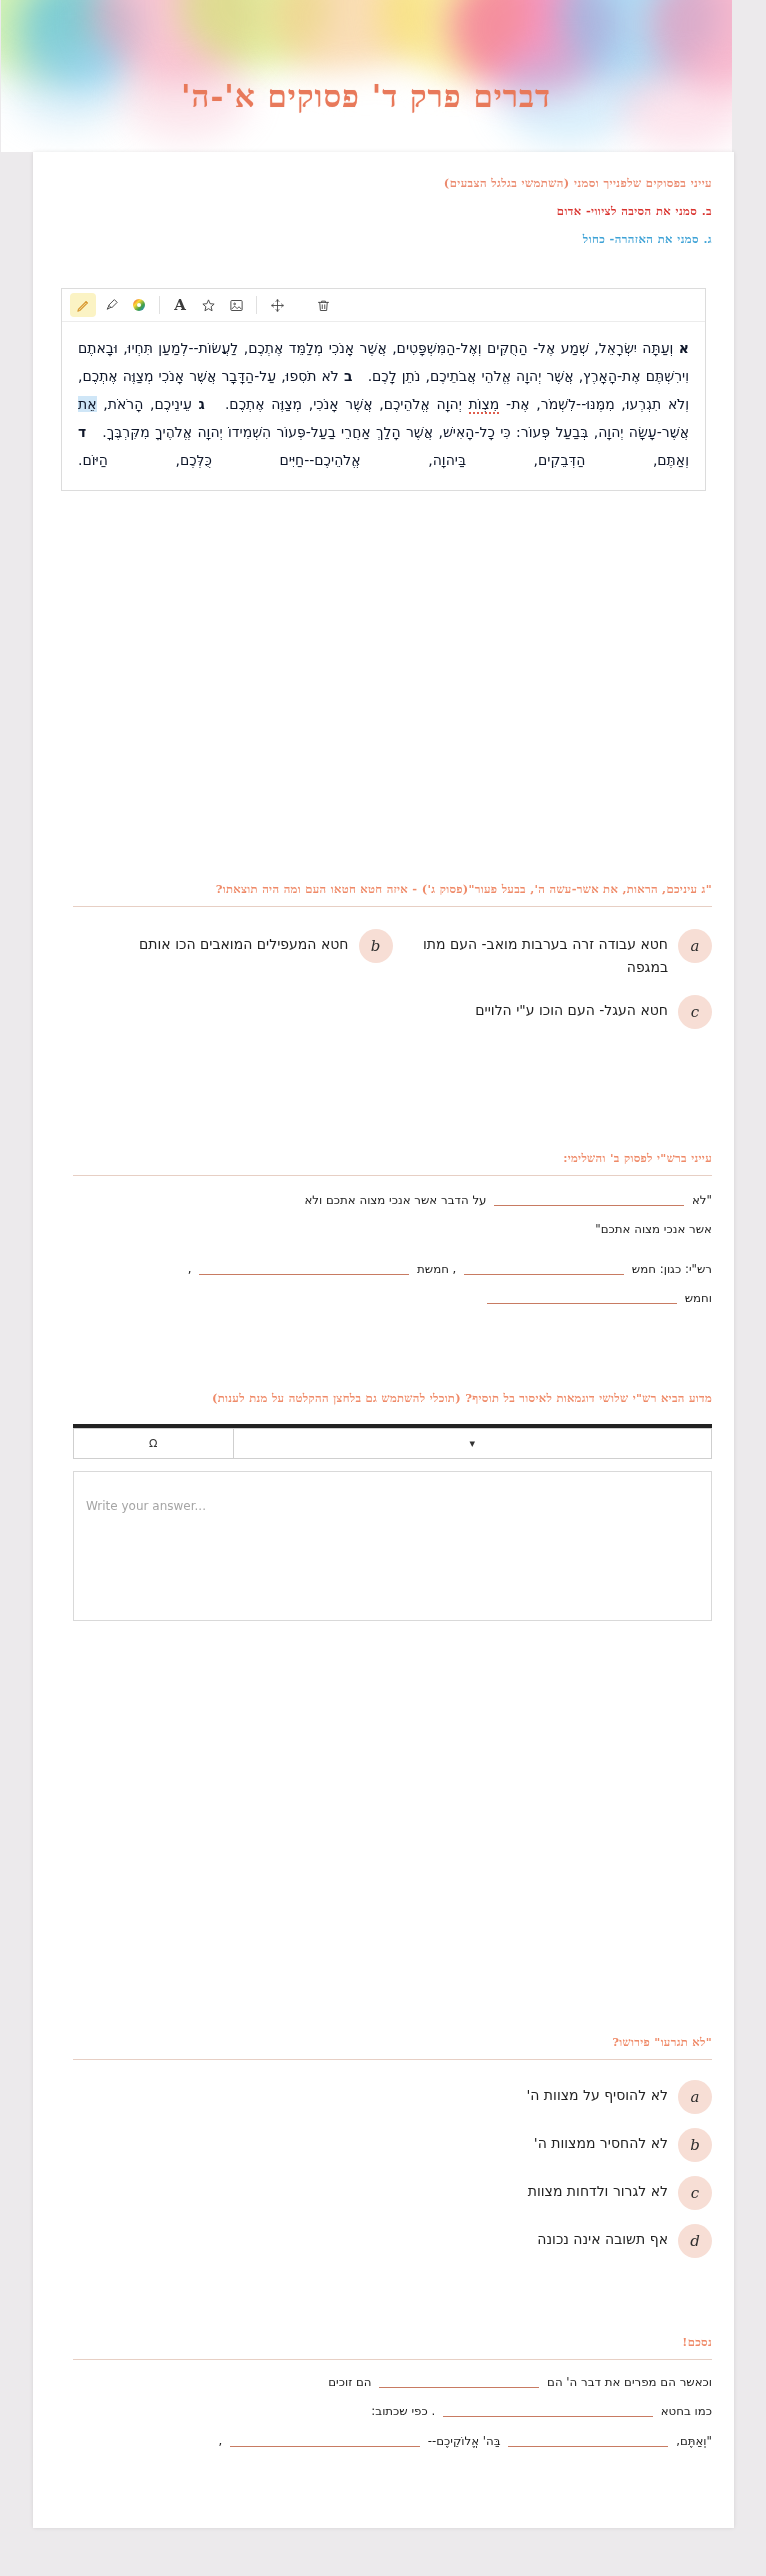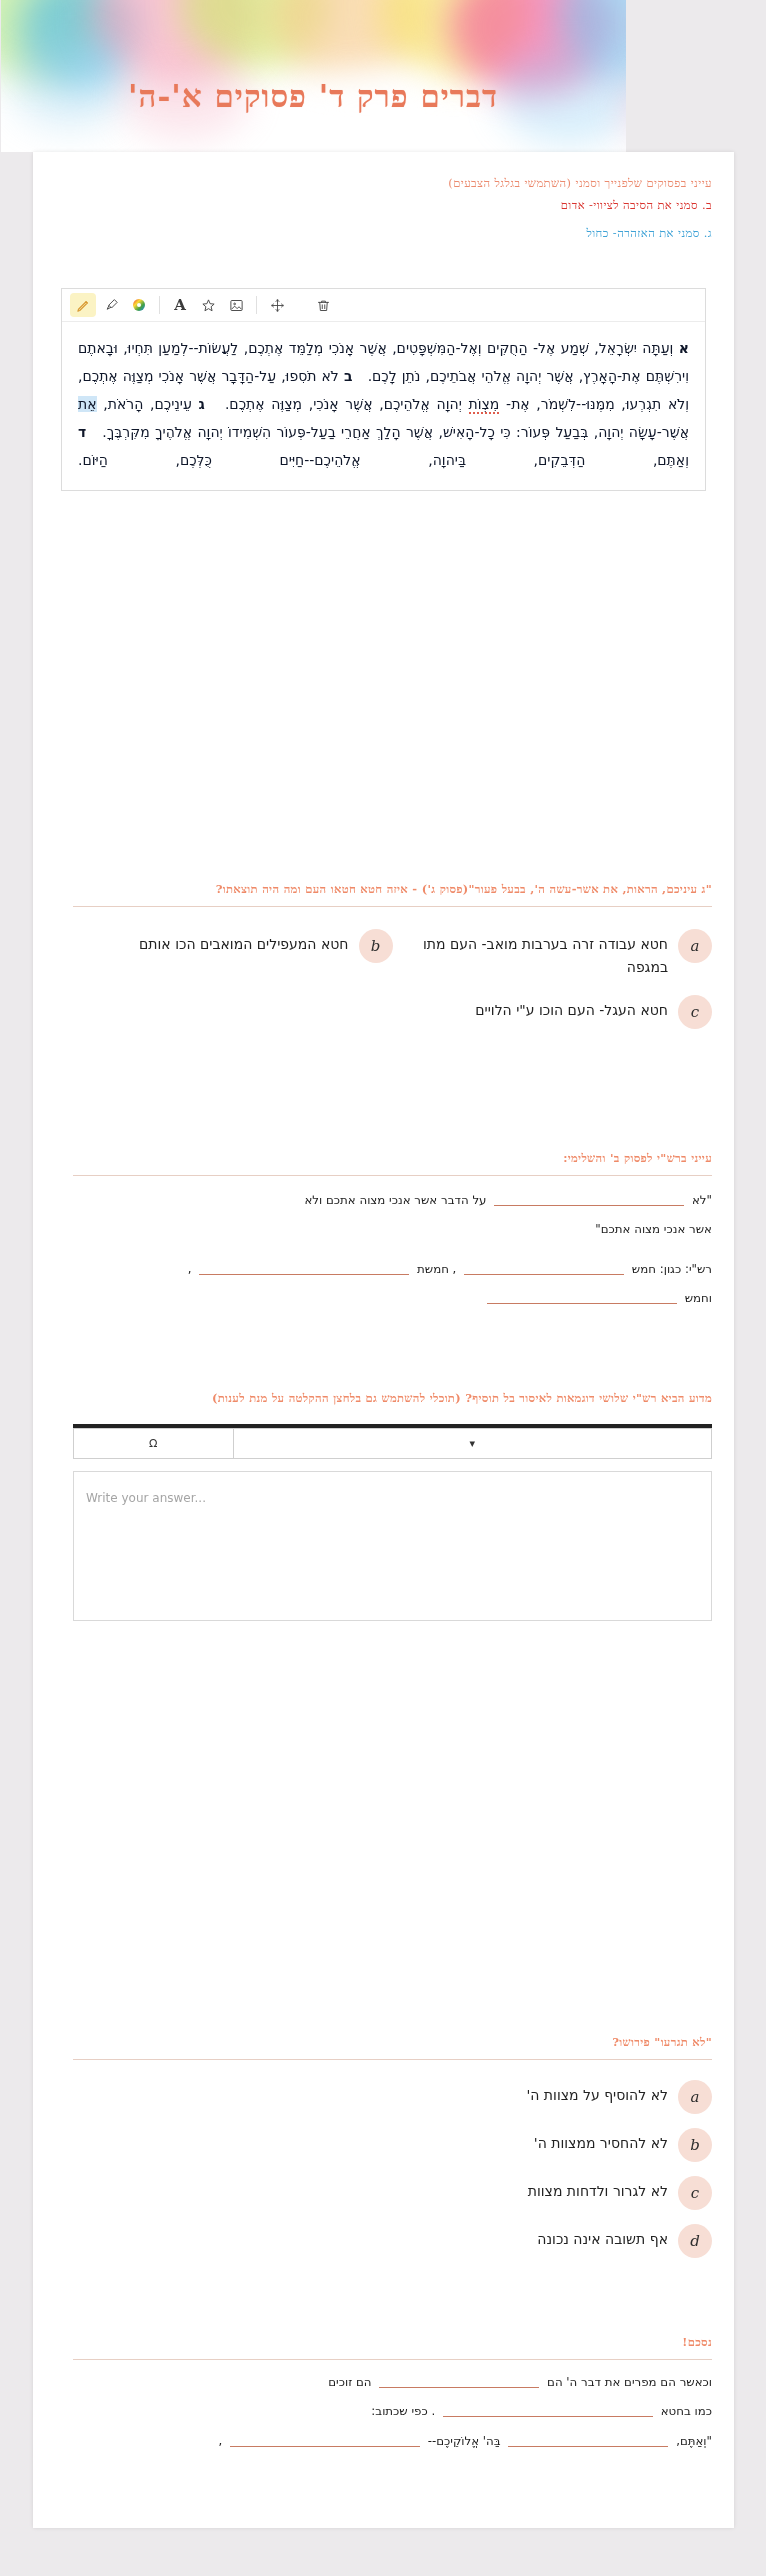--- a/index.html
+++ b/index.html
@@ -20,21 +20,21 @@
     width: 701px;
     min-height: 2376px;
     background: #ffffff;
     box-shadow: 0 0 4px rgba(0,0,0,0.10);
   }
 
   
   .header {
     position: absolute;
     left: 0; top: 0;
-    width: 626px;
+    width: 732px;
     height: 152px;
     overflow: hidden;
     background: #ffffff;
   }
   .header .wash {
     position: absolute;
     border-radius: 50%;
     filter: blur(17px);
     opacity: .62;
   }
@@ -51,21 +51,21 @@
     direction: rtl;
     z-index: 5;
     text-shadow: 0 0 1px rgba(232,121,90,.25);
   }
 
   
   .instr {
     direction: rtl;
     text-align: right;
     font-family: "DejaVu Serif", serif;
-    font-weight: normal;
+    font-weight: bold;
     font-size: 11.5px;
     letter-spacing: 0.4px;
   }
   .c-salmon  { color: #eb8a6e; }
   .c-purple  { color: #8e5fa8; }
   .c-red     { color: #d9332e; }
   .c-blue    { color: #3ea2d6; }
 
   .sec-title {
     direction: rtl;
@@ -190,21 +190,21 @@
     font-size: 11px;
     text-align: center;
     color: #333;
   }
   .thead-bar { height: 4px; background: #222; }
 
   
   .answerbox {
     border: 1px solid #d9d9d9;
     height: 150px;
-    padding: 16px 12px;
+    padding: 24px 12px;
     direction: ltr;
     text-align: left;
   }
   .answerbox .ph {
     color: #a5a5a5;
     font-family: "DejaVu Sans", sans-serif;
     font-size: 12px;
   }
 
   
@@ -248,21 +248,21 @@
   <div class="wash" style="left:619px;  top:60px;  width:130px; height:90px;  background:#f7a8c4; opacity:.3;"></div>
   <div class="wash" style="left:300px;  top:70px;  width:150px; height:80px;  background:#ffffff; opacity:.75;"></div>
 
   <div class="header-title">דברים פרק ד' פסוקים א'-ה'</div>
 </div>
 
 <div class="page">
 
   <div class="abs" style="right:22px; top:24px; width:639px;">
     <div class="instr c-salmon">עייני בפסוקים שלפנייך וסמני (השתמשי בגלגל הצבעים)</div>
-    <div class="instr c-red" style="margin-top:8px;">ב. סמני את הסיבה לציווי- אדום</div>
+    <div class="instr c-red" style="margin-top:14px;">ב. סמני את הסיבה לציווי- אדום</div>
     <div class="instr c-blue" style="margin-top:14px;">ג. סמני את האזהרה- כחול</div>
   </div>
 
   <div class="abs canvas-box" style="left:28px; top:136px; width:645px;">
 
     <div class="toolbar">
       <div class="tool active">
         <svg width="15" height="15" viewBox="0 0 24 24" fill="none" stroke="#d99a33" stroke-width="1.8" stroke-linecap="round" stroke-linejoin="round">
             <path d="M3 21l3-1 12-12-2-2L4 18z"></path>
             <path d="M16 6l2 2"></path>

